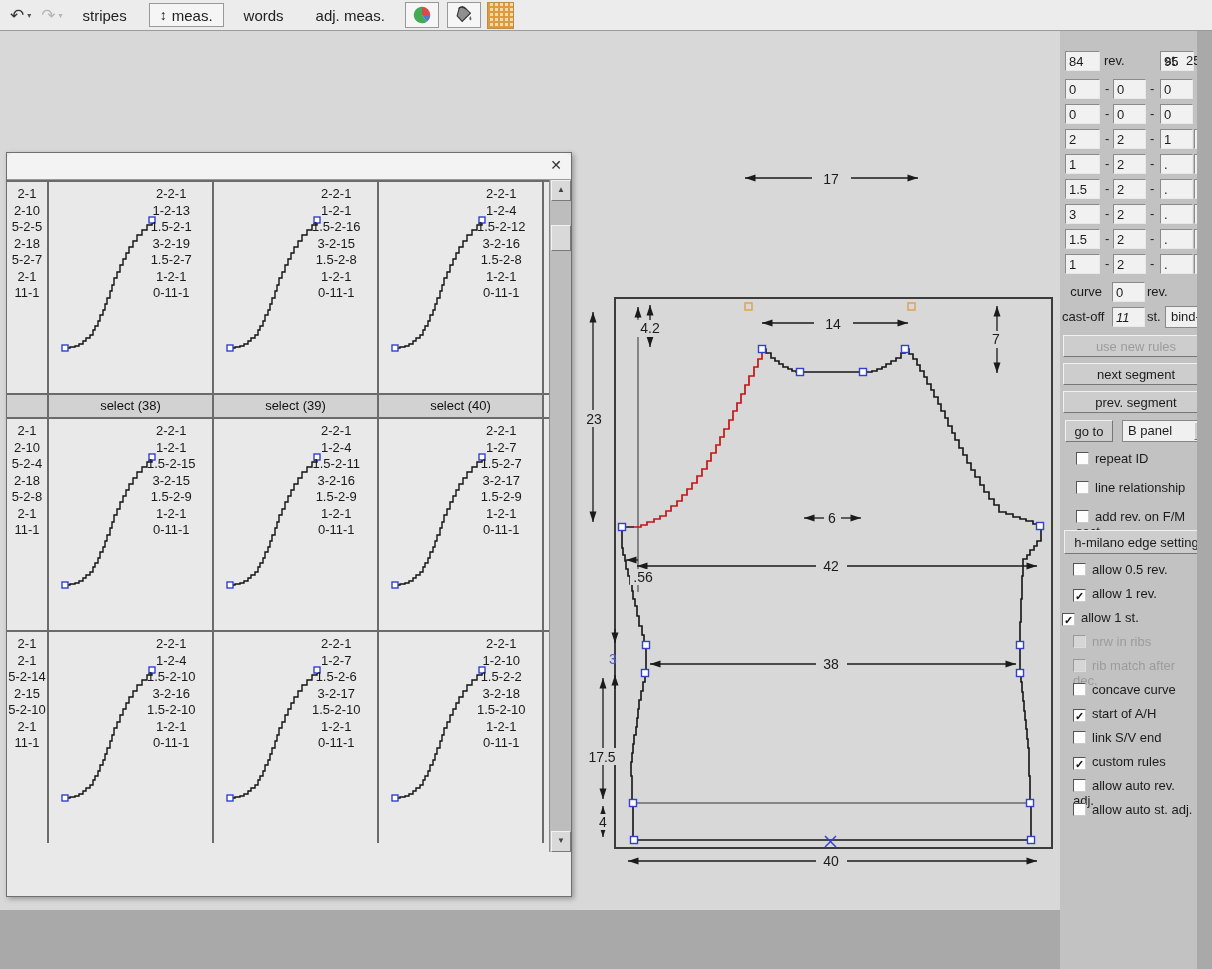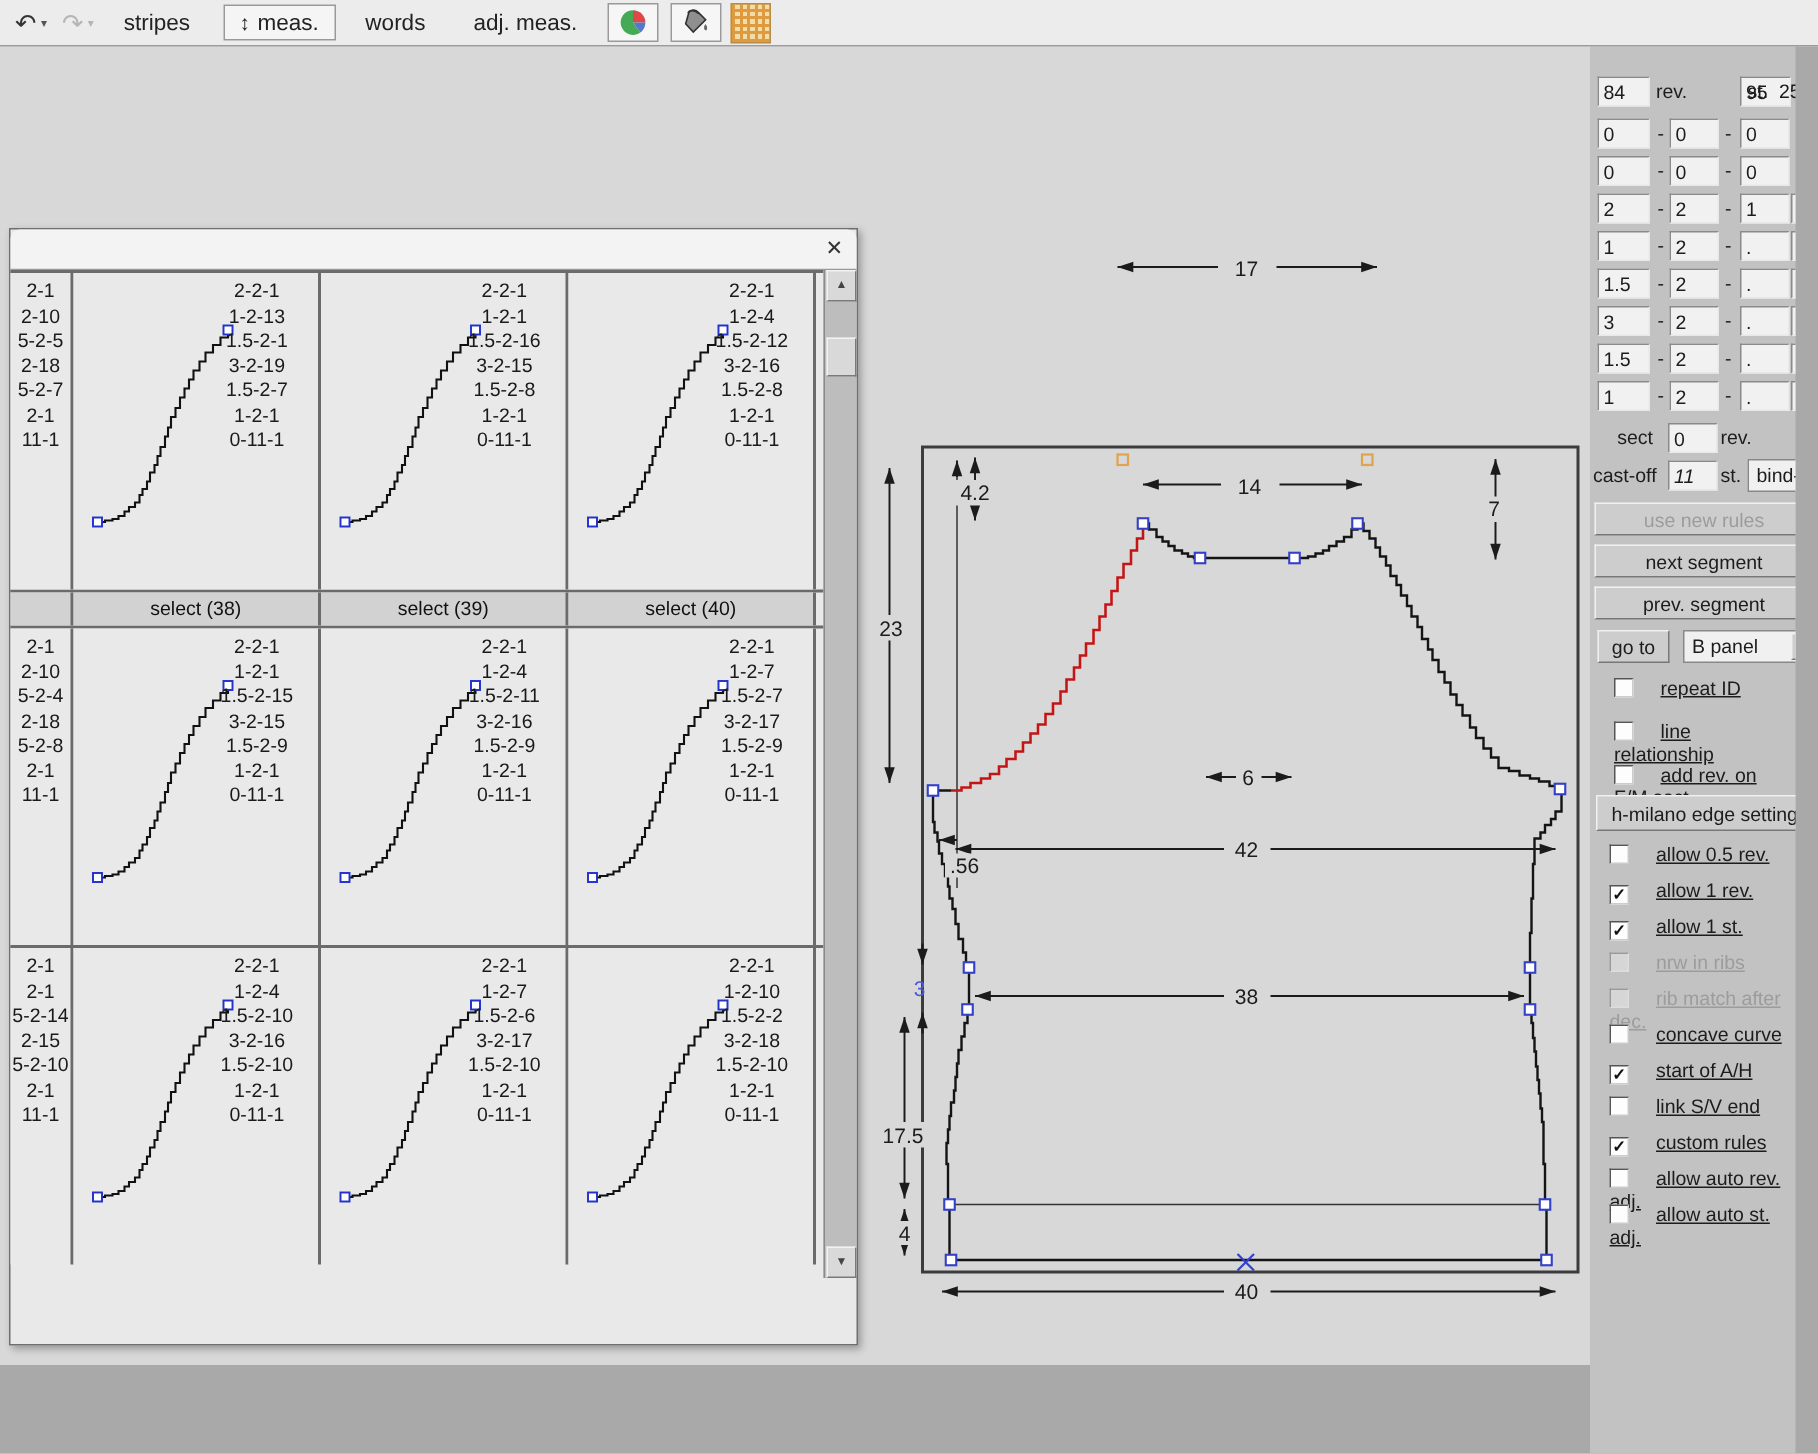--- a/index.html
+++ b/index.html
@@ -52,21 +52,21 @@
   
   .panel{position:absolute;left:1060px;top:30px;width:137px;height:939px;background:#c2c2c2;z-index:2;overflow:hidden;font-size:13px;color:#1c1c1c;}
   .prow{position:absolute;height:22px;line-height:22px;white-space:nowrap;}
   .pin{position:absolute;height:18px;background:#f1f1f1;border:1px solid;border-color:#8a8a8a #e8e8e8 #e8e8e8 #8a8a8a;font-family:"Liberation Sans",sans-serif;font-size:13px;color:#1c1c1c;padding:0 0 0 3px;top:1px;}
   .plabel{position:absolute;top:0;}
   .pbtn{position:absolute;height:22px;background:#cdcdcd;border:1px solid;border-color:#f0f0f0 #777 #777 #f0f0f0;font-family:"Liberation Sans",sans-serif;font-size:13px;color:#1c1c1c;text-align:center;box-sizing:border-box;}
   .pbtn.disbtn{color:#9c9c9c;}
   .cbrow{position:absolute;height:16px;line-height:15px;}
   .cb{display:inline-block;width:13px;height:13px;background:#fdfdfd;border:1px solid;border-color:#555 #ccc #ccc #555;vertical-align:-2px;text-align:center;line-height:12px;font-size:11px;font-weight:bold;color:#111;box-sizing:border-box;}
   .cb.on::before{content:"✓";}
-  .cblbl{margin-left:18px;text-decoration:underline;}
+  .cblbl{margin-left:6px;}
   .dis .cb{background:#d6d6d6;border-color:#999 #ddd #ddd #999;}
   .dis .cblbl{color:#9c9c9c;}
   .pselect{position:absolute;height:22px;background:#f0f0f0;border:1px solid #888;box-sizing:border-box;line-height:20px;padding-left:5px;}
   .pselect .arr{position:absolute;right:1px;top:1px;bottom:1px;width:16px;background:#cdcdcd;border:1px solid;border-color:#f0f0f0 #777 #777 #f0f0f0;font-size:8px;color:#333;text-align:center;line-height:17px;box-sizing:border-box;}
 </style>
 </head>
 <body>
 
 <div class="workspace"></div>
 
@@ -457,21 +457,21 @@
   <div class="prow" style="top:223px">
     <input class="pin" style="left: 5px; width: 30px;" readonly="" value="1">
     <span class="plabel" style="left:45px">-</span>
     <input class="pin" style="left: 53px; width: 28px;" readonly="" value="2">
     <span class="plabel" style="left:90px">-</span>
     <input class="pin" style="left: 100px; width: 28px;" readonly="" value=".">
     <input class="pin" style="left: 134px; width: 40px;" readonly="" value="">
   </div>
 
   <div class="prow" style="top:251px">
-    <span class="plabel" style="left:0;width:42px;text-align:right">sect</span>
+    <span class="plabel" style="left:0;width:42px;text-align:right">curve</span>
     <input class="pin" style="left: 52px; width: 28px;" readonly="" value="0">
     <span class="plabel" style="left:87px">rev.</span>
   </div>
   <div class="prow" style="top:276px">
     <span class="plabel" style="left:2px">cast-off</span>
     <input class="pin" style="left: 52px; width: 28px; font-style: italic;" readonly="" value="11">
     <span class="plabel" style="left:87px">st.</span>
     <span class="pselect" style="left:105px;width:55px;top:0"><span>bind-off</span></span>
   </div>
 
@@ -495,21 +495,21 @@
   </div>
 
   <button class="pbtn" style="left:4px;top:500px;width:145px;height:24px">h-milano edge setting</button>
 
   <div class="cbrow" style="left:13px;top:532px">
     <span class="cb"></span><span class="cblbl">allow 0.5 rev.</span>
   </div>
   <div class="cbrow" style="left:13px;top:556px">
     <span class="cb on"></span><span class="cblbl">allow 1 rev.</span>
   </div>
-  <div class="cbrow" style="left:13px;top:580px">
+  <div class="cbrow" style="left:2px;top:580px">
     <span class="cb on"></span><span class="cblbl">allow 1 st.</span>
   </div>
   <div class="cbrow dis" style="left:13px;top:604px">
     <span class="cb"></span><span class="cblbl">nrw in ribs</span>
   </div>
   <div class="cbrow dis" style="left:13px;top:628px">
     <span class="cb"></span><span class="cblbl">rib match after dec.</span>
   </div>
   <div class="cbrow" style="left:13px;top:652px">
     <span class="cb"></span><span class="cblbl">concave curve</span>

